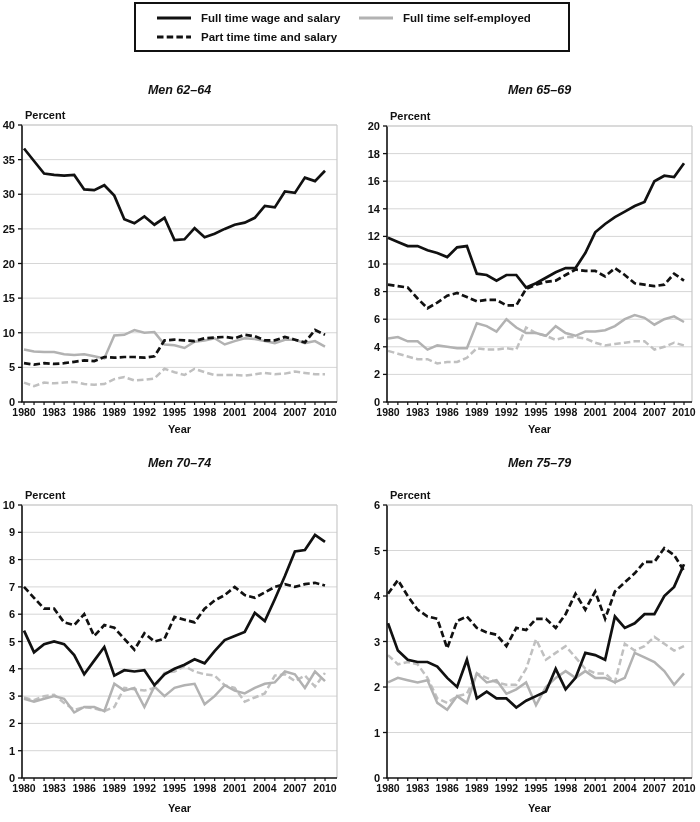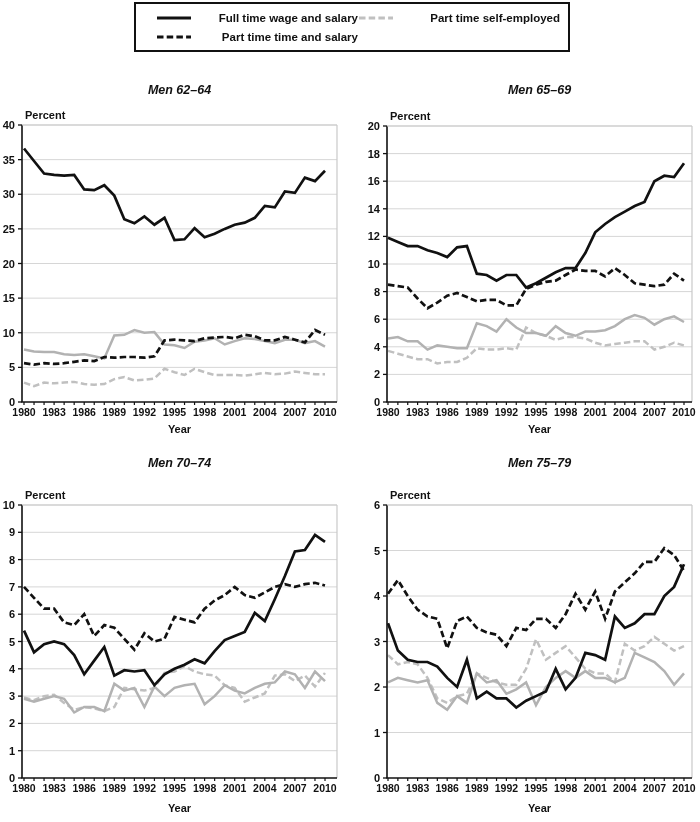--- a/index.html
+++ b/index.html
@@ -2,21 +2,21 @@
 <html><head>
 <meta charset="utf-8">
 <style>
   html,body{margin:0;padding:0;background:#ffffff;}
   .figure{position:relative;width:700px;height:822px;background:#ffffff;
           font-family:"Liberation Sans",sans-serif;overflow:hidden;}
   .legend{position:absolute;left:134px;top:2px;width:436px;height:50px;
           border:2px solid #111;box-sizing:border-box;background:#fff;
           display:grid;grid-template-columns:1fr 1fr;grid-template-rows:1fr 1fr;
           grid-auto-flow:column;align-items:center;padding:4px 8px 4px 20px;}
-  .legend-item{display:flex;align-items:center;justify-content:space-between;}
+  .legend-item{display:flex;align-items:center;gap:9px;}
   .legend-item span{font-weight:bold;font-size:11.5px;color:#111;white-space:nowrap;}
   .swatch{flex:0 0 auto;display:block;}
   .chart{position:absolute;display:block;}
   .chart text{fill:#111;}
   .tick{font:bold 11px "Liberation Sans",sans-serif;}
   .xtick{font:bold 10.5px "Liberation Sans",sans-serif;}
   .ctitle{font:italic bold 12.5px "Liberation Sans",sans-serif;}
   .plabel{font:bold 11px "Liberation Sans",sans-serif;}
 </style>
 </head>
@@ -32,23 +32,23 @@
       <span>Full time wage and salary</span>
     </div>
     <div class="legend-item">
       <svg class="swatch" width="36" height="8">
         <line x1="1" y1="4" x2="35" y2="4" stroke-width="3" stroke="#111111" stroke-dasharray="6.5 3.2"></line>
       </svg>
       <span>Part time time and salary</span>
     </div>
     <div class="legend-item">
       <svg class="swatch" width="36" height="8">
-        <line x1="1" y1="4" x2="35" y2="4" stroke-width="3" stroke="#c0c0c0" stroke-dasharray="6.5 3.2"></line>
+        <line x1="1" y1="4" x2="35" y2="4" stroke-width="3" stroke="#b2b2b2"></line>
       </svg>
-      <span>Part time self-employed</span>
+      <span>Full time self-employed</span>
     </div>
   </div>
 
   <svg class="chart" style="left:0;top:80px" width="350" height="362" viewBox="0 0 350 362">
       <line x1="18" y1="322" x2="22" y2="322" stroke="#111111" stroke-width="1.3"></line>
       <text x="15" y="326" text-anchor="end" class="tick">0</text>
       <line x1="22" y1="287.375" x2="337" y2="287.375" stroke="#d6d6d6" stroke-width="1"></line>
       <line x1="18" y1="287.375" x2="22" y2="287.375" stroke="#111111" stroke-width="1.3"></line>
       <text x="15" y="291.375" text-anchor="end" class="tick">5</text>
       <line x1="22" y1="252.75" x2="337" y2="252.75" stroke="#d6d6d6" stroke-width="1"></line>

